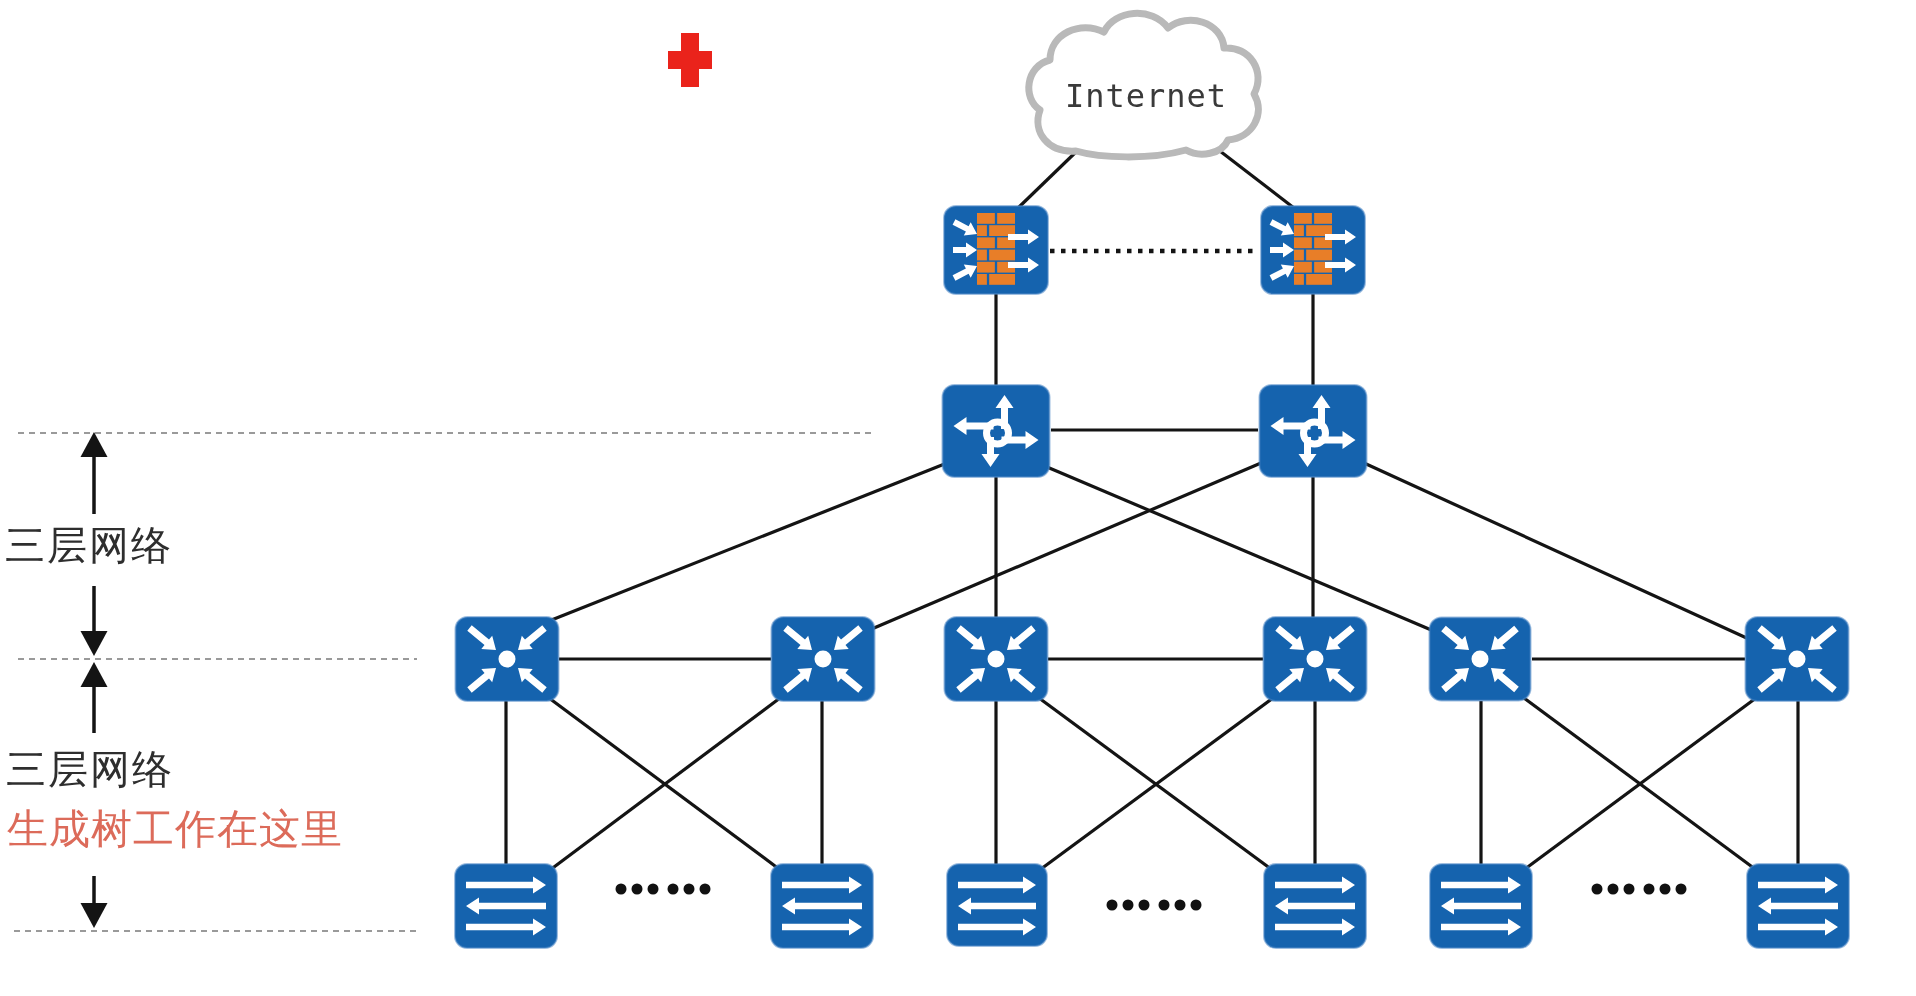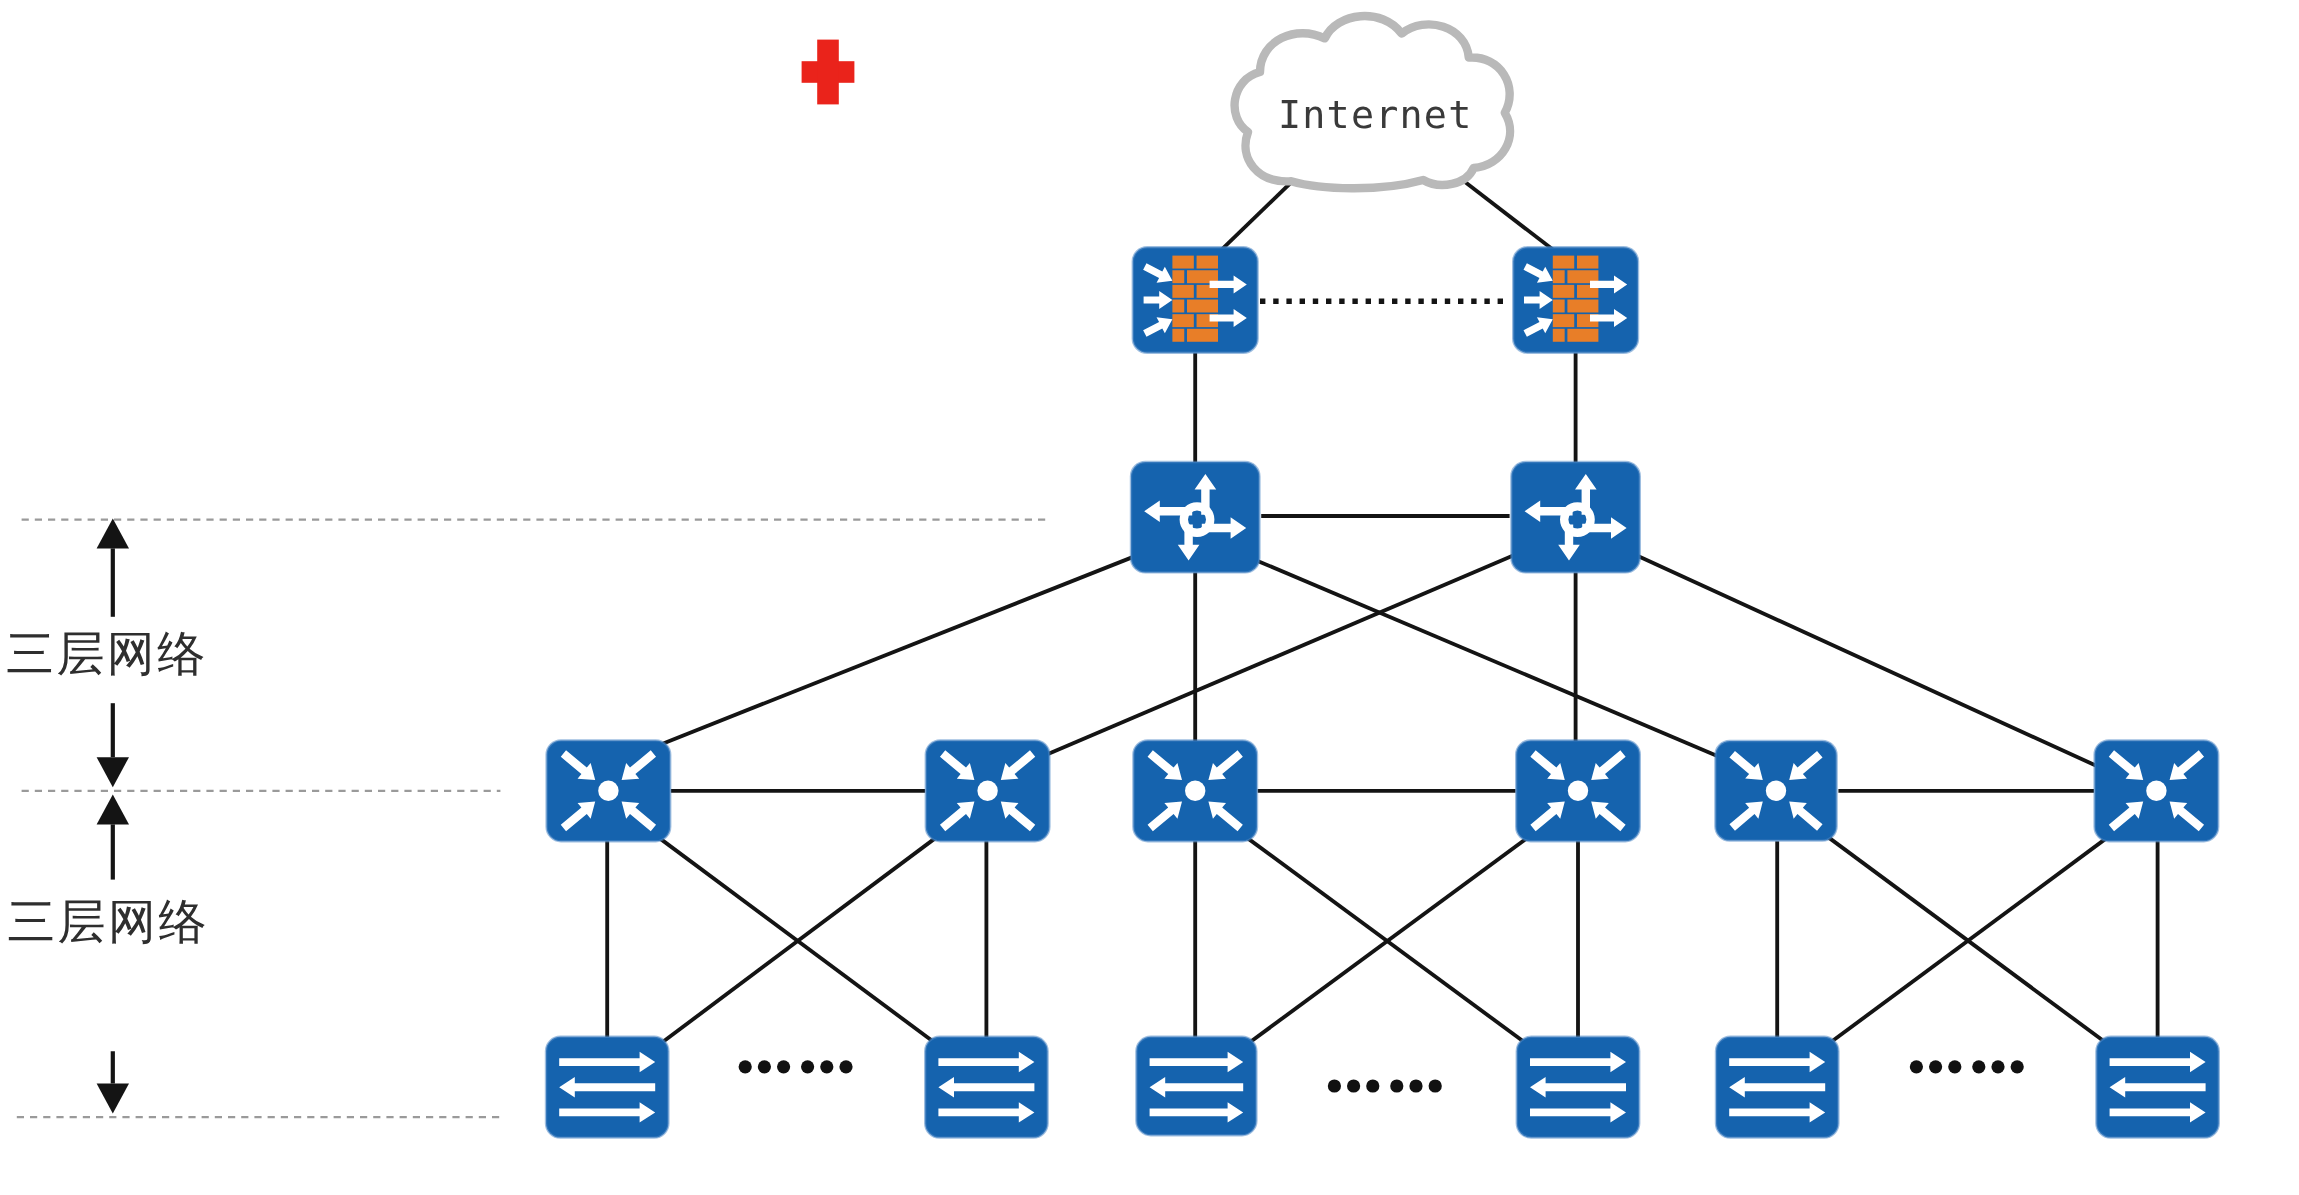--- a/index.html
+++ b/index.html
@@ -262,13 +262,14 @@
         <circle cx="1681" cy="889" r="5.5" fill="#111111"></circle>
       </g>
       <g>
         <rect x="668" y="51" width="44" height="18" fill="#EA231B"></rect>
         <rect x="681" y="33" width="18" height="54" fill="#EA231B"></rect>
       </g>
     </svg>
   <div class="lbl lbl-internet" style="color: rgb(58, 58, 58);">Internet</div>
   <div class="lbl lbl-l3" style="color: rgb(46, 46, 46);">三层网络</div>
   <div class="lbl lbl-l2" style="color: rgb(46, 46, 46);">三层网络</div>
+  <div class="lbl lbl-stp" style="color: rgb(220, 107, 90);">生成树工作在这里</div>
 </div>
 
 </body></html>

